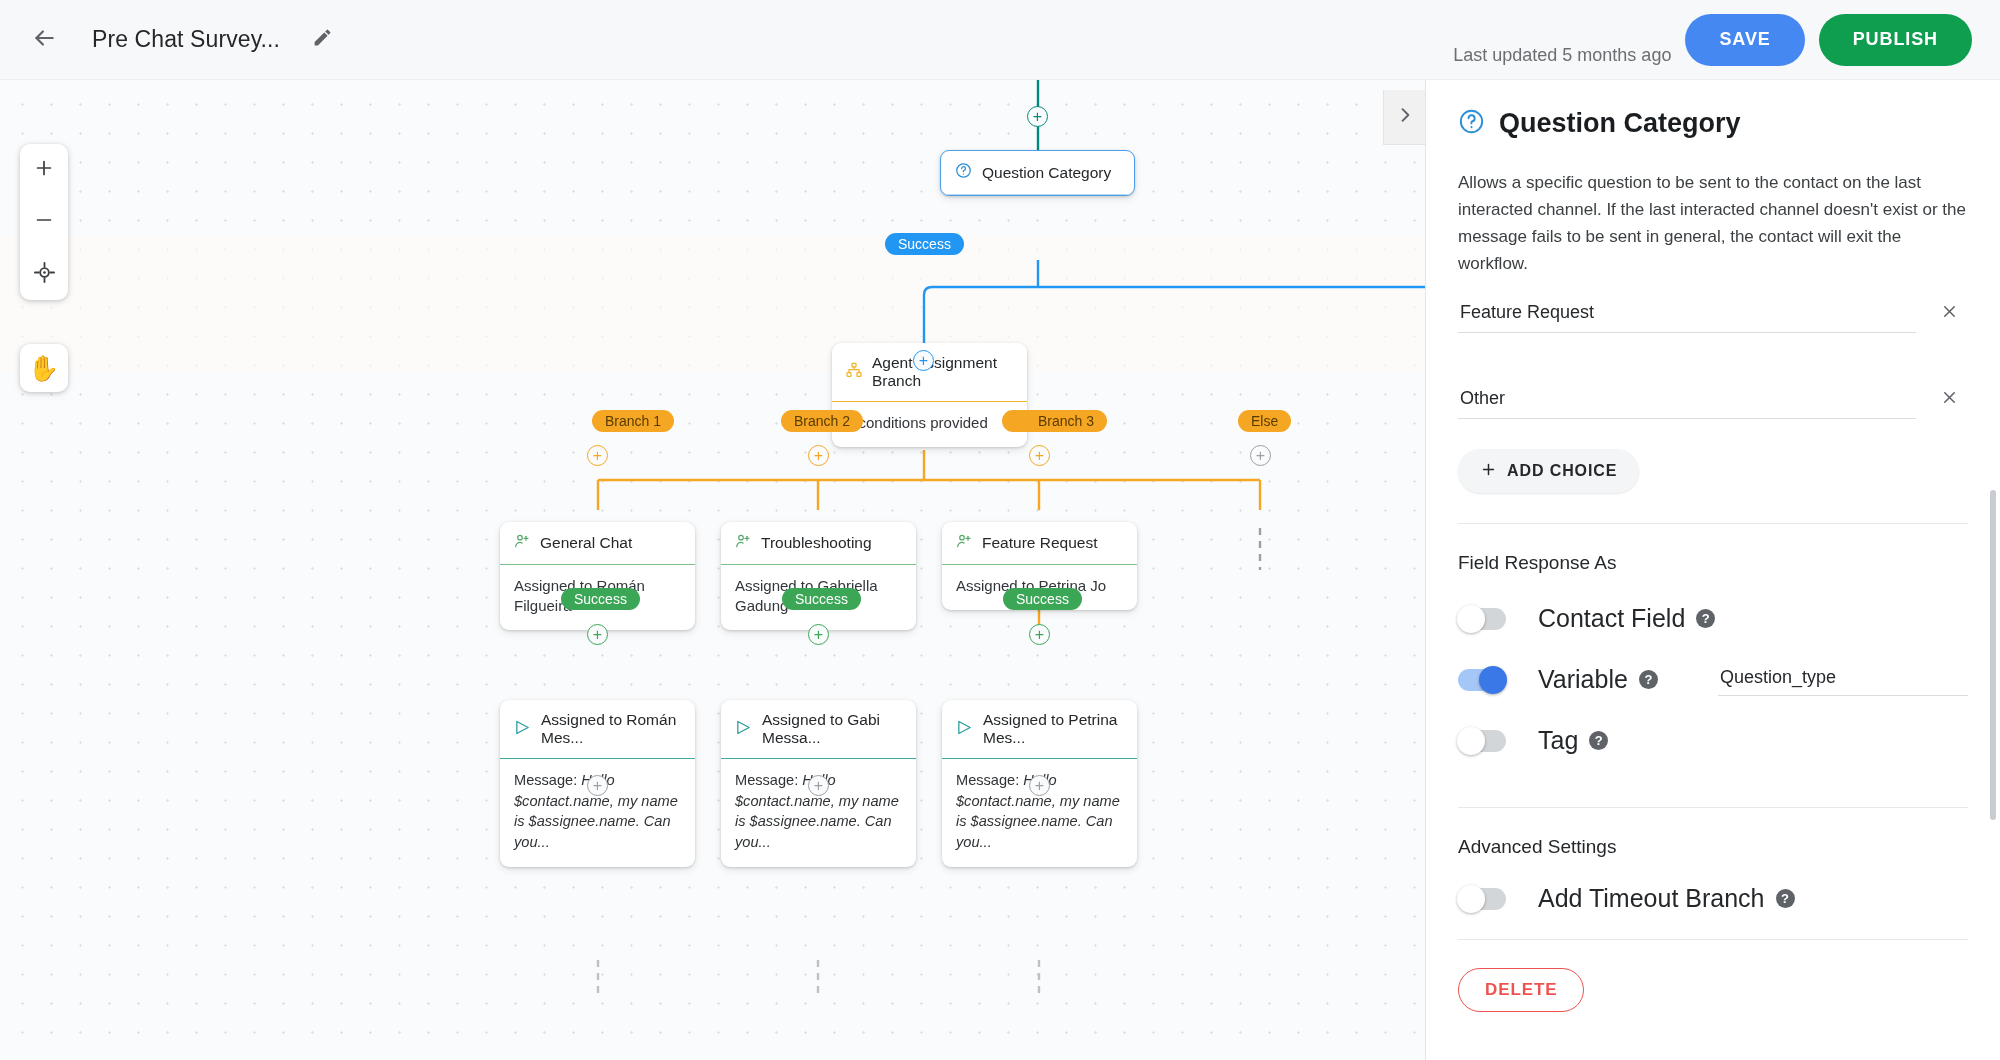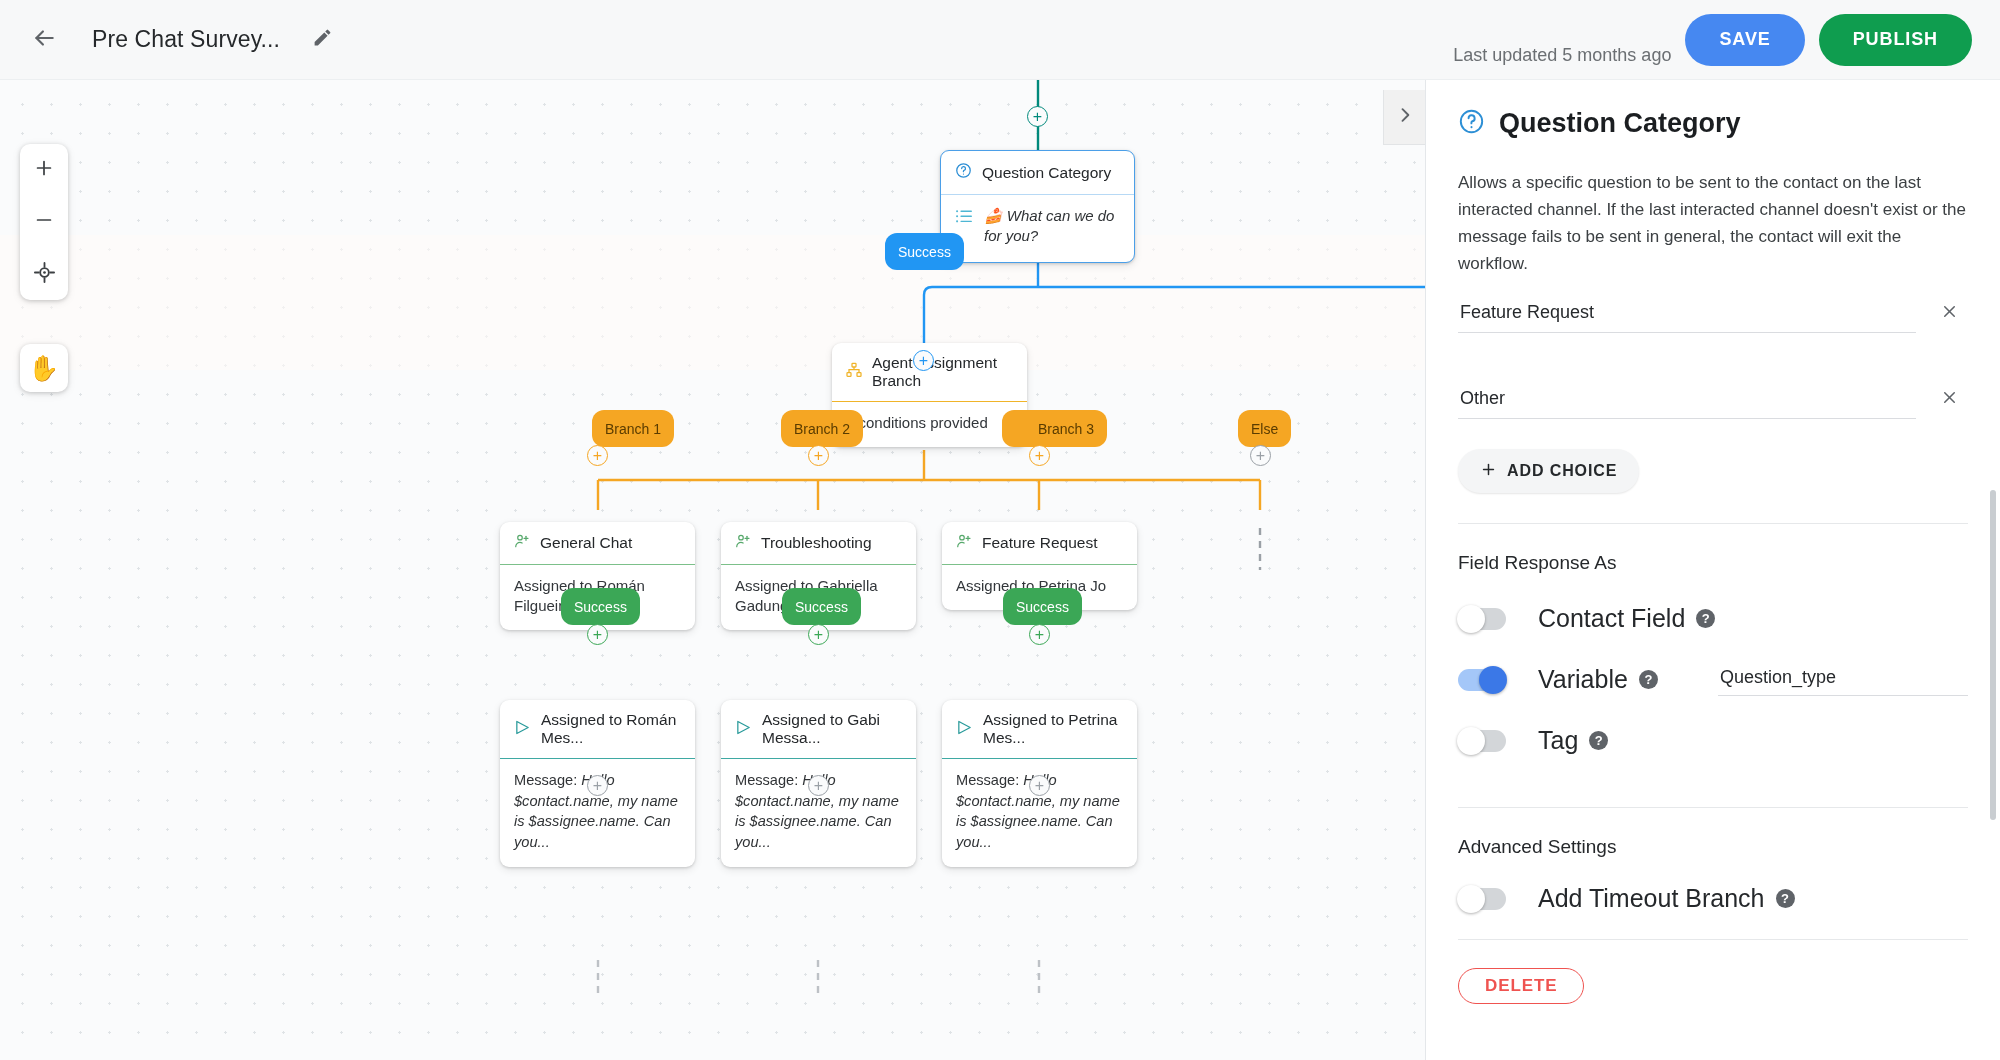--- a/index.html
+++ b/index.html
@@ -110,21 +110,21 @@
   .branch-node { left: 832px; top: 263px; width: 195px; }
   .assign-node { width: 195px; top: 442px; }
   .assign-1 { left: 500px; } .assign-2 { left: 721px; } .assign-3 { left: 942px; }
   .msg-node { width: 195px; top: 620px; }
   .msg-1 { left: 500px; } .msg-2 { left: 721px; } .msg-3 { left: 942px; }
   .msg-body { font-size: 14.6px; line-height: 1.42; color: #303336; }
   .msg-body i { font-style: italic; }
 
   
   .pill {
-    position: absolute; border-radius: 12px; height: 37px; padding: 0 13px;
+    position: absolute; border-radius: 12px; height: 22px; padding: 0 13px;
     display: flex; align-items: center; justify-content: center;
     font-size: 14px; color: #fff; z-index: 22; cursor: pointer;
     white-space: nowrap;
   }
   .pill-blue { background: #2196f3; }
   .pill-green { background: #3ba756; }
   .pill-amber { background: #f5a623; color: #5a3c00; font-weight: 400; }
 
   
   .plus {
@@ -200,21 +200,21 @@
     display: inline-flex; align-items: center; justify-content: center;
     cursor: pointer; flex: none;
   }
   .var-input {
     margin-left: auto; width: 250px; border: none;
     border-bottom: 1px solid #dadce0; background: transparent;
     font-size: 18px; color: #26292c; padding: 4px 2px 7px;
     font-family: inherit; outline: none;
   }
   .delete-btn {
-    margin-top: 28px; height: 36px; border: 1.5px solid #ef5350;
+    margin-top: 28px; height: 44px; border: 1.5px solid #ef5350;
     border-radius: 22px; background: #fff; color: #ef5350;
     font-size: 17px; font-weight: 700; letter-spacing: .9px;
     padding: 0 26px; cursor: pointer; font-family: inherit;
   }
   .panel-sb {
     position: absolute; right: 4px; top: 410px; width: 6px; height: 330px;
     background: #c9cdd1; border-radius: 3px; cursor: pointer; z-index: 9;
   }
 </style>
 </head>
@@ -348,33 +348,20 @@
     <div class="node-head">
       <span>
         <svg width="17" height="17" viewBox="0 0 24 24" fill="none" stroke="#2d8fd5" stroke-width="1.8">
             <circle cx="12" cy="12" r="9.5"></circle>
             <path d="M9.4 9.2a2.7 2.7 0 1 1 3.4 2.6c-.6.2-.9.7-.9 1.3v.6" stroke-linecap="round"></path>
             <circle cx="12" cy="17" r=".9" fill="#2d8fd5" stroke="none"></circle>
           </svg>
       </span>
       <span>Question Category</span>
     </div>
-    <div class="qc-body">
-      <span style="flex:none;margin-top:3px;">
-        <svg width="18" height="16" viewBox="0 0 24 22" stroke="#4db6d4" stroke-width="2" stroke-linecap="round">
-            <line x1="8" y1="3" x2="22" y2="3"></line>
-            <line x1="8" y1="10" x2="22" y2="10"></line>
-            <line x1="8" y1="17" x2="22" y2="17"></line>
-            <circle cx="2.5" cy="3" r="1.4" fill="#4db6d4" stroke="none"></circle>
-            <circle cx="2.5" cy="10" r="1.4" fill="#4db6d4" stroke="none"></circle>
-            <circle cx="2.5" cy="17" r="1.4" fill="#4db6d4" stroke="none"></circle>
-          </svg>
-      </span>
-      <div class="qc-msg"><span>🍰</span> <span>What can we do for you?</span></div>
-    </div>
   </div>
 
   <div class="node node-amber branch-node">
     <div class="node-head">
       <span>
         <svg width="16" height="16" viewBox="0 0 24 24" fill="none" stroke="#f0b429" stroke-width="1.9">
             <rect x="9" y="2" width="6" height="5.5" rx="1"></rect>
             <rect x="1.5" y="16" width="6" height="5.5" rx="1"></rect>
             <rect x="16.5" y="16" width="6" height="5.5" rx="1"></rect>
             <path d="M12 7.5v4M4.5 16v-4.5h15V16"></path>

